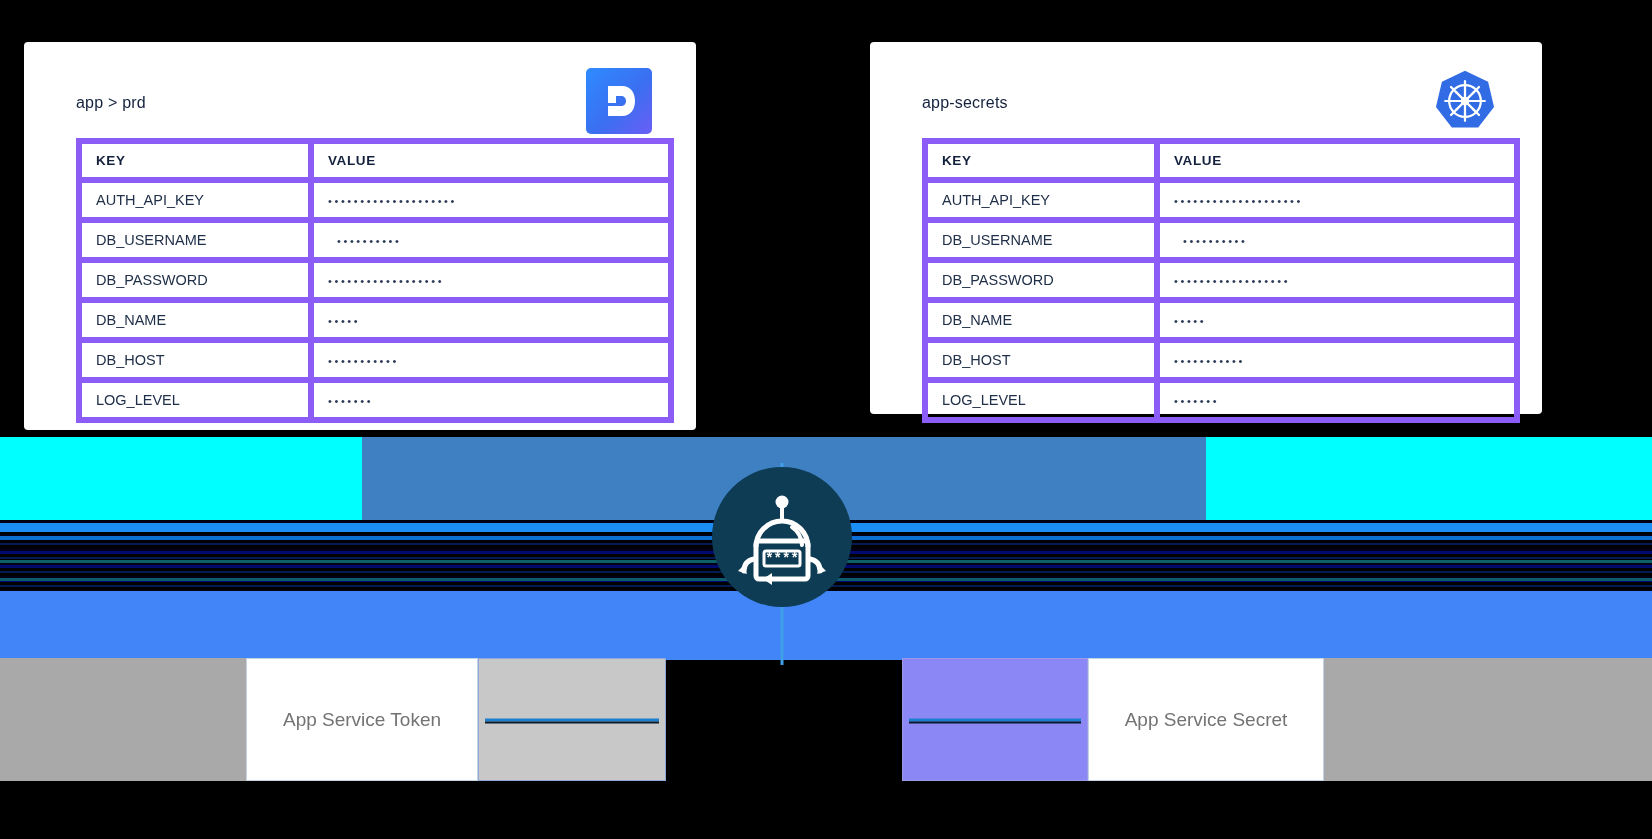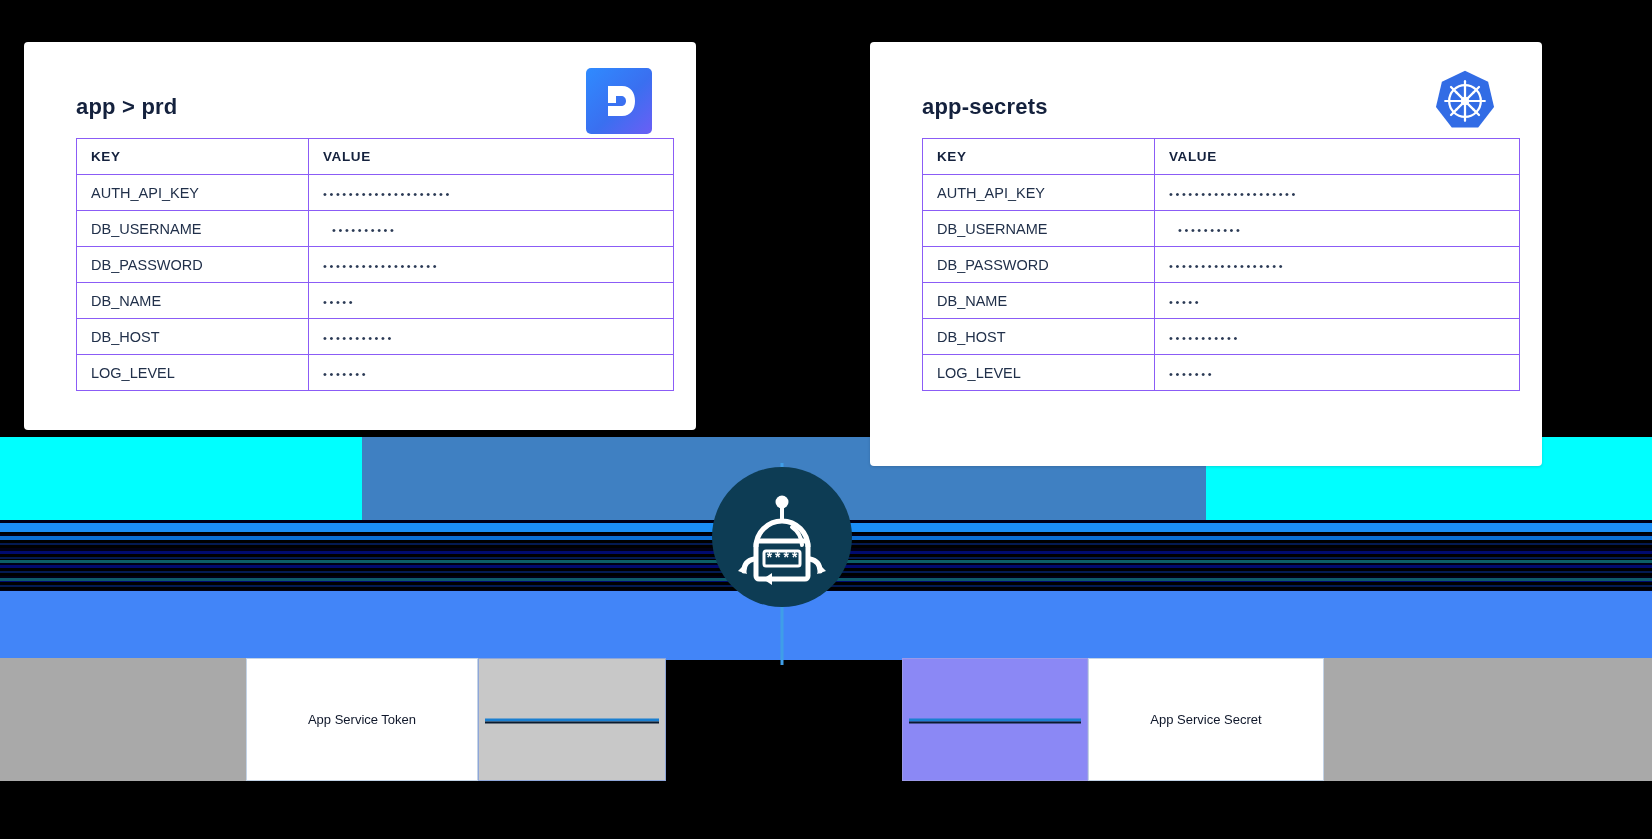--- a/index.html
+++ b/index.html
@@ -31,43 +31,43 @@
   .scan-bright2 { position:absolute; left:0; width:1652px; top:536px; height:4px; background:#0b6fd4; }
   .scan-teal { position:absolute; left:0; width:1652px; top:560px; height:3px; background:#0c5f66; }
   .scan-teal2 { position:absolute; left:0; width:1652px; top:578px; height:3px; background:#0d5a6a; }
 
   
   .card {
     position: absolute; background: #ffffff; border-radius: 4px;
     box-shadow: 0 1px 3px rgba(0,0,0,.15);
   }
   .card-left  { left: 24px;  top: 42px; width: 672px; height: 388px; }
-  .card-right { left: 870px; top: 42px; width: 672px; height: 424px; }
+  .card-right { left: 870px; top: 42px; width: 672px; height: 372px; }
 
   .card-title {
     position: absolute; left: 52px; top: 52px;
-    font-size: 22px; font-weight: 700; color: #14213d; letter-spacing: .2px;
+    font-size: 16px; font-weight: 400; color: #14213d; letter-spacing: .2px;
   }
 
   
   .logo-box { position: absolute; right: 44px; top: 26px; }
   .doppler-logo {
     width: 66px; height: 66px; border-radius: 5px;
     background: linear-gradient(135deg, #2f8bff 0%, #3a6ff0 55%, #6b5ef5 100%);
     display: flex; align-items: center; justify-content: center;
   }
   .k8s-logo { width: 66px; height: 66px; }
 
   
   table.kv {
     position: absolute; left: 52px; top: 96px; width: 598px;
     border-collapse: collapse; table-layout: fixed;
   }
   table.kv th, table.kv td {
-    border: 1px solid #8b5cf6;
+    border: 6px solid #8b5cf6;
     text-align: left;
     padding: 9px 14px;
     height: 36px;
     font-size: 14.5px;
     color: #21304a;
     vertical-align: middle;
   }
   table.kv th {
     font-weight: 700; font-size: 13.5px; letter-spacing: .6px; color: #14213d;
   }
@@ -87,21 +87,21 @@
 
   
   .bottom-row { position: absolute; left: 0; top: 658px; width: 1652px; height: 123px; }
   .bcell { position: absolute; top: 0; height: 123px; }
   .bcell.grey   { background: #a9a9a9; }
   .bcell.greyed { background: #c8c8c8; border: 1px solid #8fa6d8; }
   .bcell.purple { background: #8b88f5; border: 1px solid #9b99e8; }
   .bcell.label  {
     background: #ffffff; border: 1px solid #c3d3e6;
     display: flex; align-items: center; justify-content: center;
-    font-size: 13px; color: #0f172a;
+    font-size: 19px; color: #737373;
   }
   .inner-line {
     position: absolute; left: 6px; right: 6px; top: 50%; height: 3px;
     background: #1b7fd0; transform: translateY(-50%);
   }
   .inner-line::after {
     content:""; position:absolute; left:0; right:0; top:3px; height:2px; background:#0a1a2e;
   }
 </style>
 </head>

